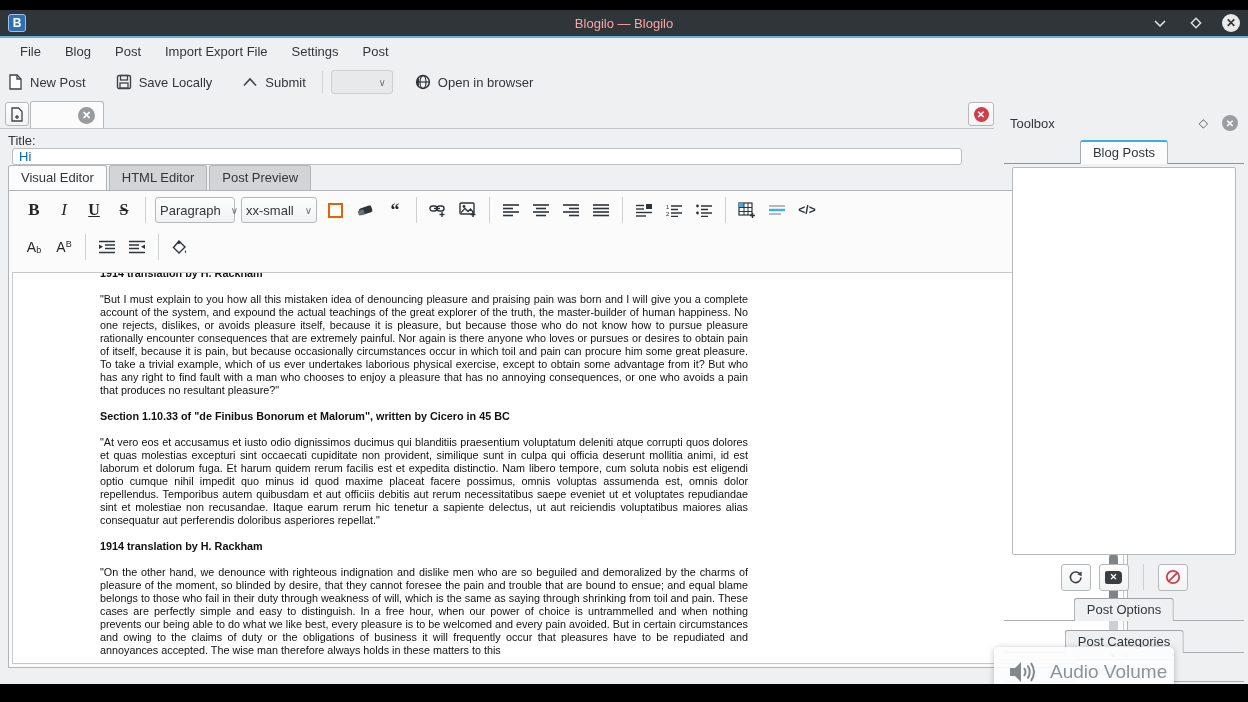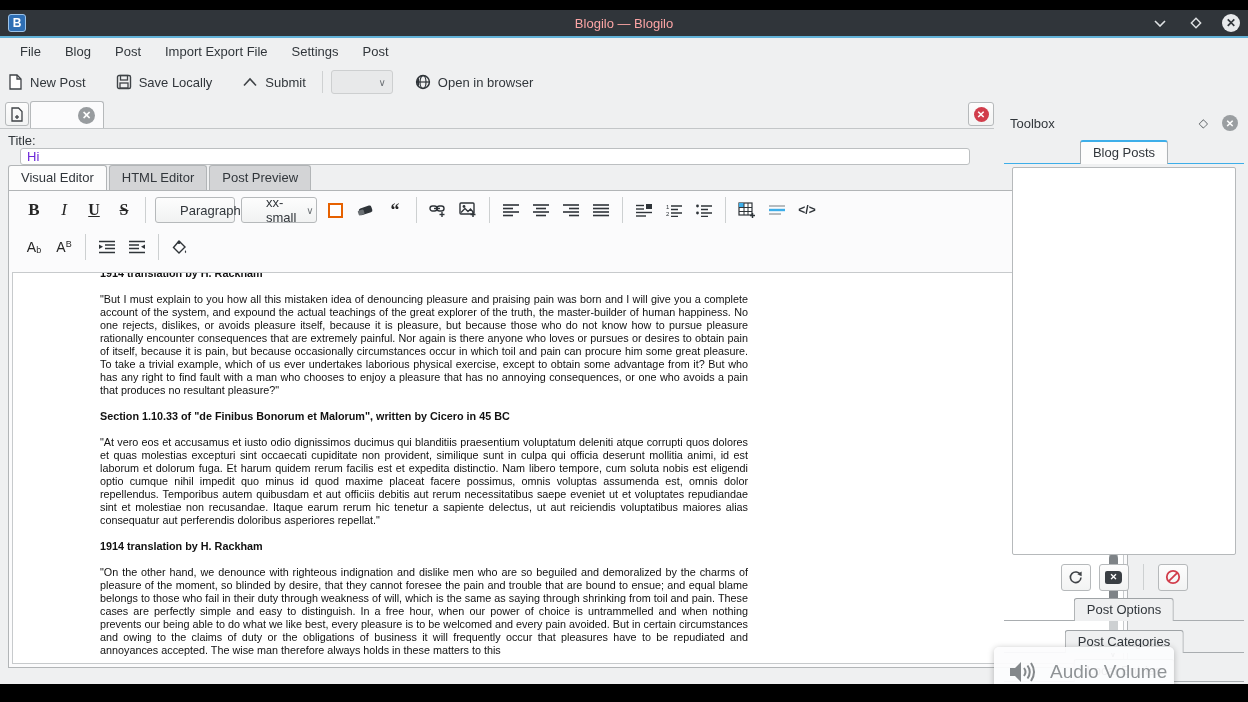--- a/index.html
+++ b/index.html
@@ -26,33 +26,33 @@
   .tabstrip { position:relative; height:30px; }
   .newtabbtn { position:absolute; left:5px; top:3px; width:24px; height:24px; border:1px solid #b6b9bb; border-radius:3px; background:linear-gradient(#fdfdfd,#f2f3f3); display:flex; align-items:center; justify-content:center; }
   .posttab { position:absolute; left:30px; top:2px; width:74px; height:27px; background:#fbfbfc; border:1px solid #b6b9bb; border-bottom:none; border-radius:3px 3px 0 0; display:flex; align-items:center; justify-content:flex-end; padding-right:8px; }
   .tabclose { width:17px; height:17px; border-radius:50%; background:#989c9f; color:#fff; font-size:11px; font-weight:bold; display:flex; align-items:center; justify-content:center;}
   .tabstripline { position:absolute; left:0; right:254px; bottom:0; height:1px; background:#c3c6c8;}
   .redclose { position:absolute; right:254px; top:3px; width:26px; height:24px; border:1px solid #b6b9bb; border-radius:3px; background:linear-gradient(#fdfdfd,#f2f3f3); display:flex; align-items:center; justify-content:center;}
   .redcircle { width:15px; height:15px; border-radius:50%; background:#d13d4b; color:#fff; font-size:10px; font-weight:bold; display:flex; align-items:center; justify-content:center; }
 
   
   .titlerow { display:flex; align-items:flex-start; margin:4px 0 4px 8px; height:28px; font-size:13px;flex-direction:column;}
-  .titlerow input { margin-left:12px; width:950px; height:25px; border:1px solid #bcbfc1; border-radius:3px; padding:0 6px; font-size:13px; font-family:"Liberation Sans",sans-serif; color:#6d28d9; background:#fff; }
+  .titlerow input { margin-left:4px; width:950px; height:25px; border:1px solid #bcbfc1; border-radius:3px; padding:0 6px; font-size:13px; font-family:"Liberation Sans",sans-serif; color:#0369a1; background:#fff; }
 
   
   .editorwrap { position:absolute; left:8px; top:155px; width:1120px; height:503px; }
   .edtabs { display:flex; height:25px; font-size:13px; }
   .edtab { padding:4px 12px; border:1px solid #b2b5b7; border-bottom:none; border-radius:3px 3px 0 0; background:#d3d4d6; margin-right:2px;}
   .edtab.active { background:#fcfcfc; position:relative; z-index:2; }
   .edpane { position:absolute; left:0; top:25px; right:0; bottom:0; background:#fbfbfc; border:1px solid #b2b5b7; }
   .fmtrow { display:flex; align-items:center; height:38px; padding-left:10px; }
   .fmtrow2 { height:36px; }
   .fbtn { min-width:30px; height:28px; display:flex; align-items:center; justify-content:center; font-size:15px; color:#262626;}
   .fsep { width:1px; height:26px; background:#cdd0d1; margin:0 6px;}
-  .combo { height:26px; border:1px solid #b6b9bb; border-radius:3px; background:linear-gradient(#fdfdfd,#f1f2f2); display:flex; align-items:center; justify-content:space-between; padding:0 24px; font-size:13px; gap:10px; margin:0 3px;}
+  .combo { height:26px; border:1px solid #b6b9bb; border-radius:3px; background:linear-gradient(#fdfdfd,#f1f2f2); display:flex; align-items:center; justify-content:space-between; padding:0 4px; font-size:13px; gap:10px; margin:0 3px;}
   .chev { color:#6e7377; font-size:10px; }
   .orangebox { width:15px; height:15px; border:2px solid #e66100; background:#fff;}
   .contentarea { position:absolute; left:3px; right:3px; top:81px; bottom:3px; background:#fff; border:1px solid #c7cacc; overflow:hidden; }
   .doc { margin:-6px 0 0 87px; width:648px; font-family:"Liberation Sans",sans-serif; font-size:10.8px; line-height:13px; text-align:justify; color:#111; }
   .doc .h { font-weight:bold; margin:13px 0; }
   .doc .p { margin:13px 0; }
   .doc .h:first-child { margin-top:0; }
   
   .vscroll { position:absolute; right:2px; top:2px; bottom:2px; width:16px; display:flex; flex-direction:column; align-items:center; }
   .sarrow { height:14px; color:#55595c; font-size:10px; line-height:14px; }

